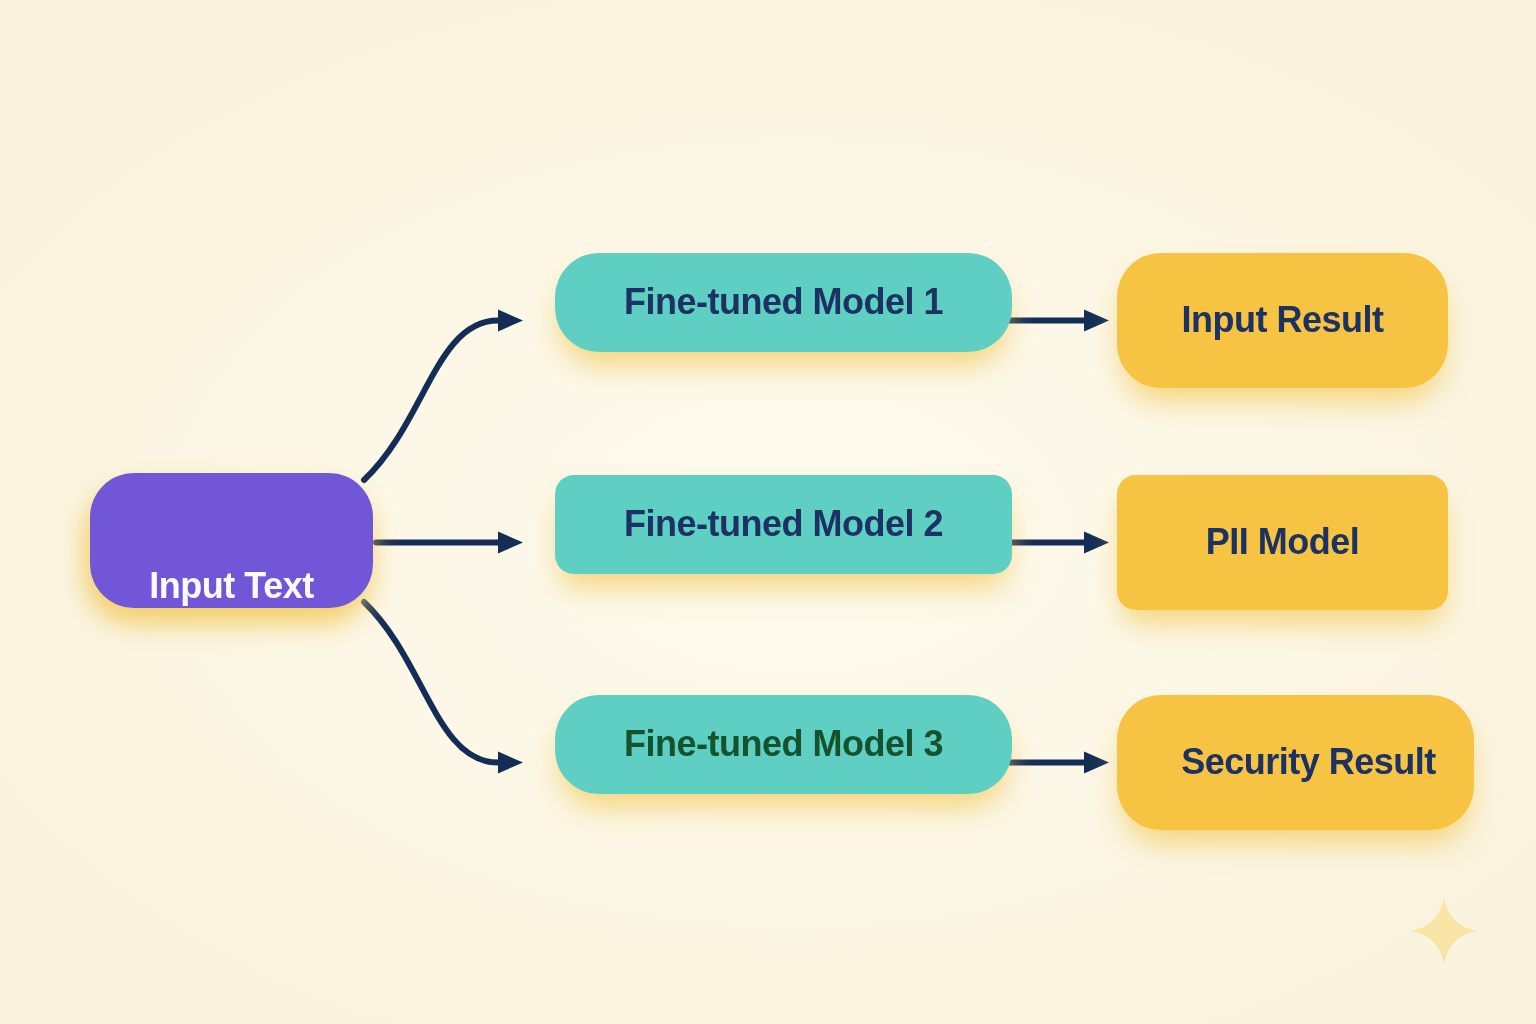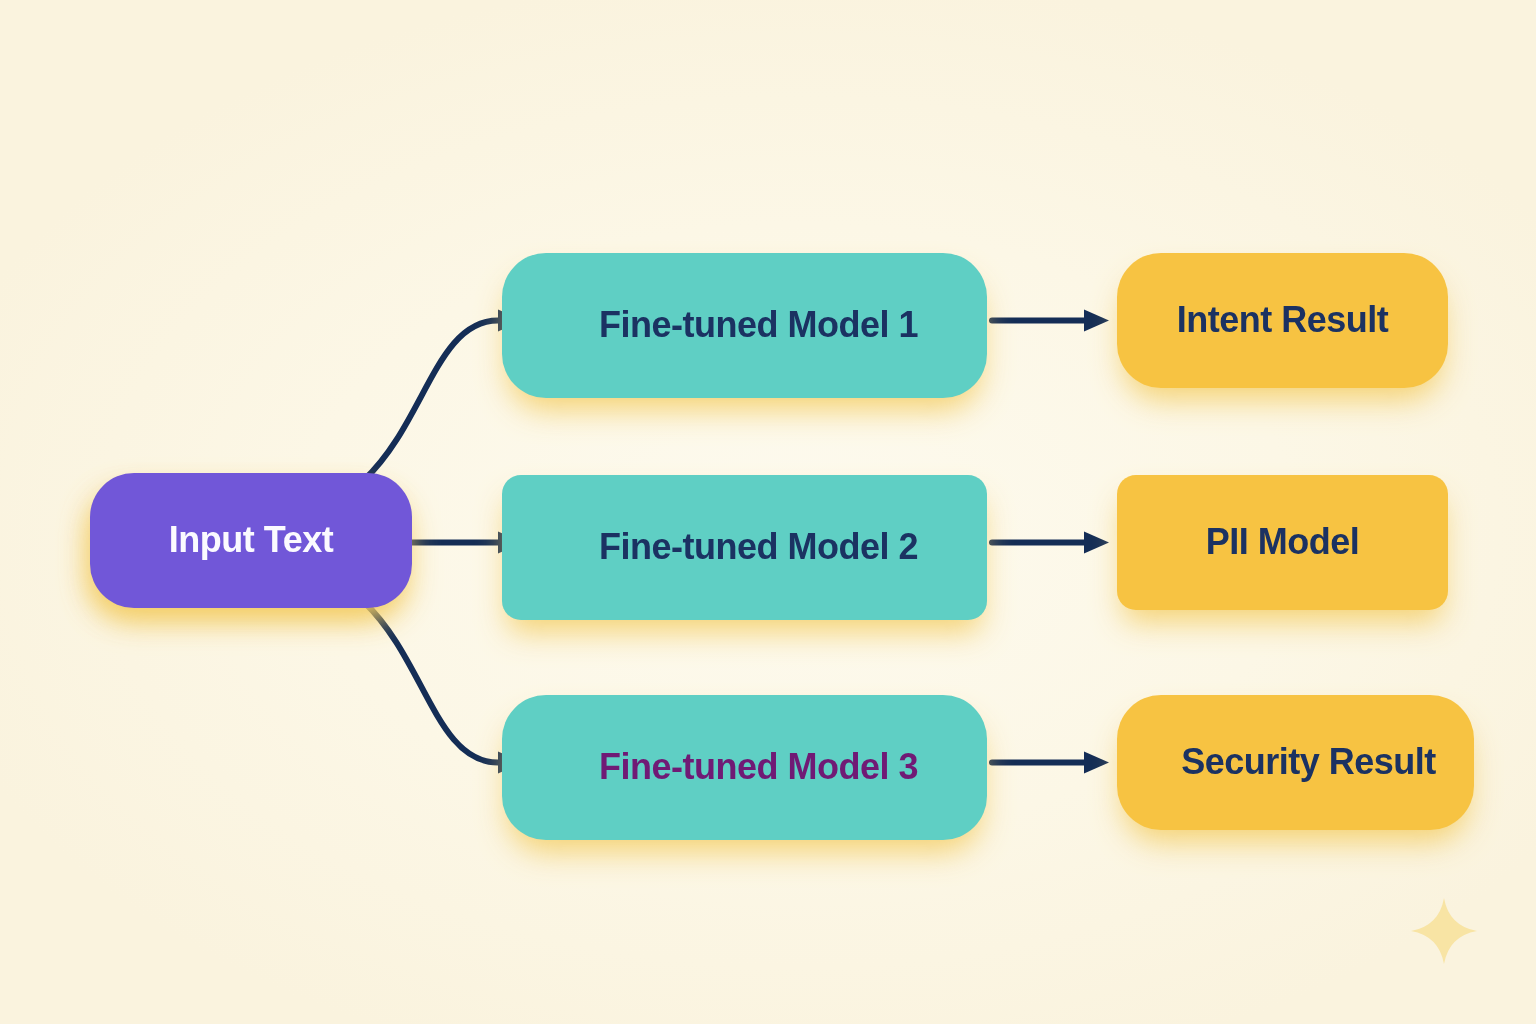--- a/index.html
+++ b/index.html
@@ -46,32 +46,32 @@
     color: #1b3262;
     box-shadow: 0 18px 30px -6px rgba(243, 204, 97, 0.85);
     text-align: center;
   }
   .node .node-label {
     transform: translateY(-1px);
   }
   .input-node {
     left: 90px;
     top: 473px;
-    width: 322px;
+    width: 283px;
     height: 135px;
     background: #7157d8;
     color: #fbfaff;
     box-shadow: 0 16px 30px -4px rgba(243, 204, 97, 0.9), -10px 14px 28px -8px rgba(243, 204, 97, 0.7);
+    align-items: flex-end;
   }
   .model-node {
-    left: 502px;
+    left: 555px;
     width: 457px;
-    height: 145px;
+    height: 99px;
     background: #5fcfc4;
-    padding-left: 28px;
   }
   .result-node {
     left: 1117px;
     width: 331px;
     height: 135px;
     background: #f7c342;
   }
   .row-0 { top: 253px; }
   .row-1 { top: 475px; border-radius: 19px; }
   .row-2 { top: 695px; }
@@ -107,26 +107,26 @@
   <div class="node input-node" style="background-color: rgb(113, 87, 216); color: rgb(251, 250, 255);">
     <span class="node-label">Input Text</span>
   </div>
 
   <div class="node model-node row-0" style="background-color: rgb(95, 207, 196); color: rgb(27, 50, 98);">
     <span class="node-label">Fine-tuned Model 1</span>
   </div>
   <div class="node model-node row-1" style="background-color: rgb(95, 207, 196); color: rgb(27, 50, 98);">
     <span class="node-label">Fine-tuned Model 2</span>
   </div>
-  <div class="node model-node row-2" style="background-color: rgb(95, 207, 196); color: #701a75;">
+  <div class="node model-node row-2" style="background-color: rgb(95, 207, 196); color: #14532d;">
     <span class="node-label">Fine-tuned Model 3</span>
   </div>
 
   <div class="node result-node row-0" style="background-color: rgb(247, 195, 66); color: rgb(27, 50, 98);">
-    <span class="node-label">Intent Result</span>
+    <span class="node-label">Input Result</span>
   </div>
   <div class="node result-node row-1" style="background-color: rgb(247, 195, 66); color: rgb(27, 50, 98);">
     <span class="node-label">PII Model</span>
   </div>
   <div class="node result-node row-2" style="background-color: rgb(247, 195, 66); color: rgb(27, 50, 98); padding-left: 26px;">
     <span class="node-label">Security Result</span>
   </div>
 
   <svg class="sparkle" width="80" height="80" viewBox="0 0 80 80">
     <path d="M 40 7 Q 45 35 73 40 Q 45 45 40 73 Q 35 45 7 40 Q 35 35 40 7 Z" style="fill: rgb(248, 228, 164);"></path>

